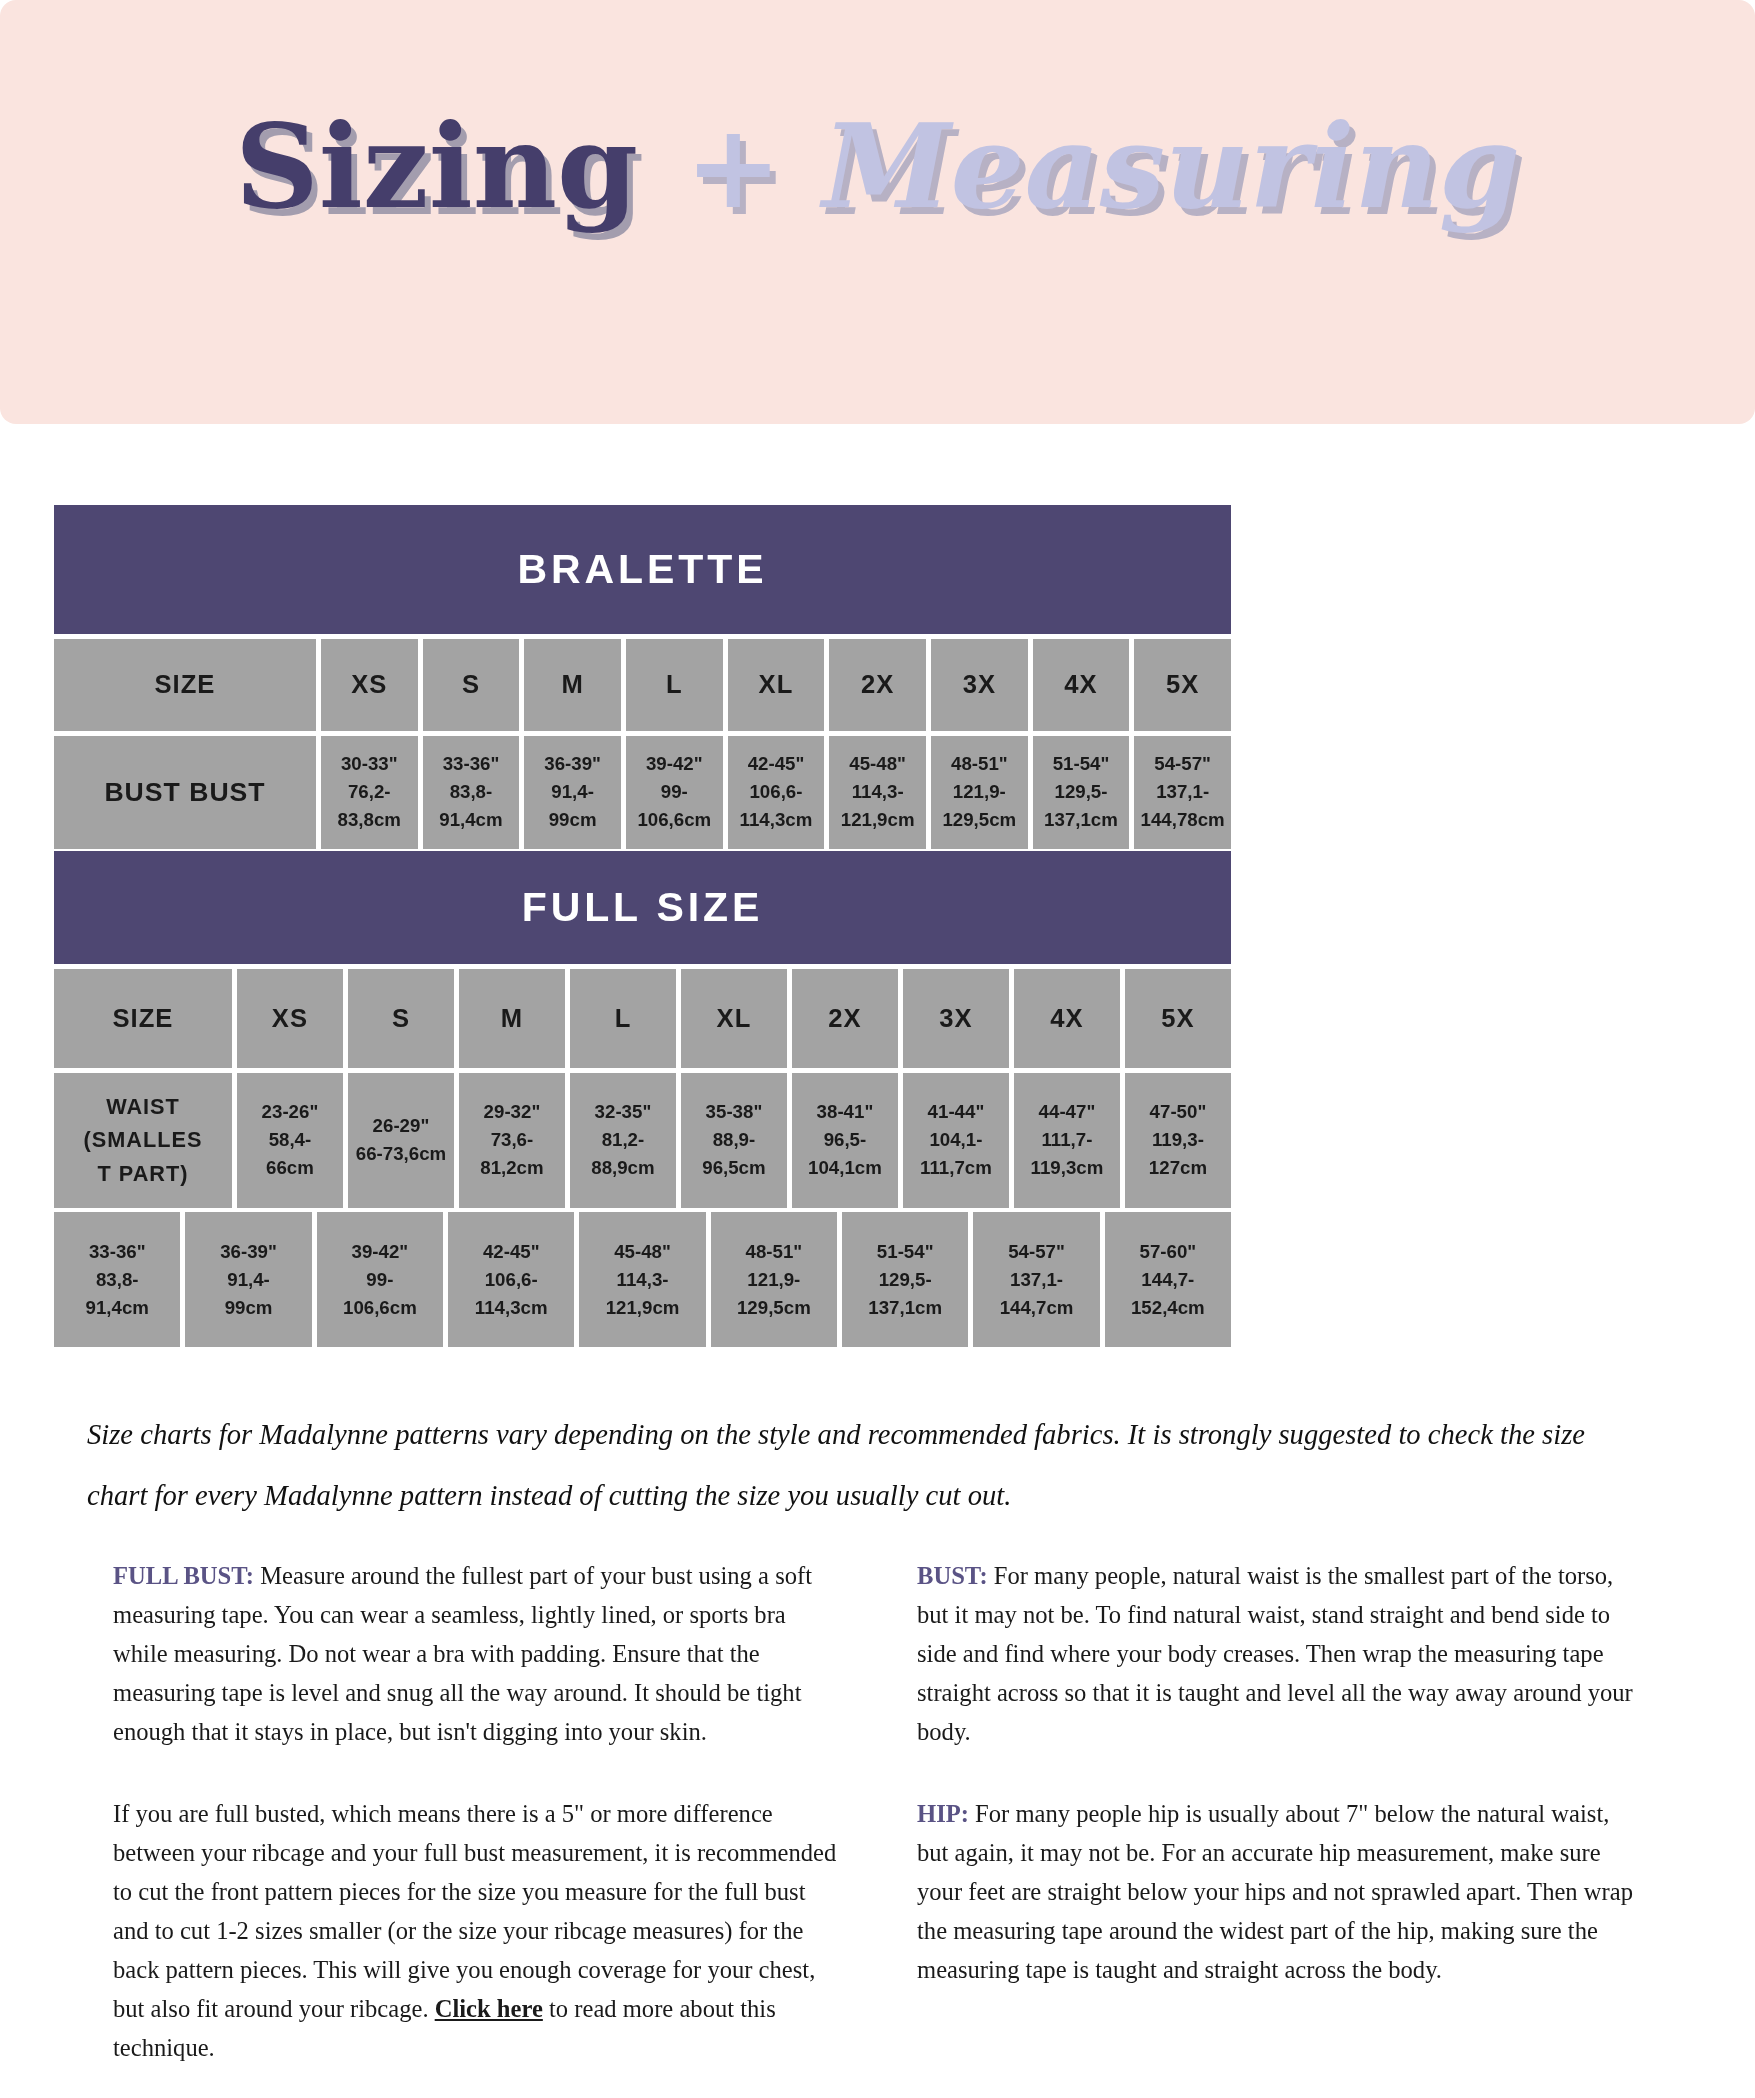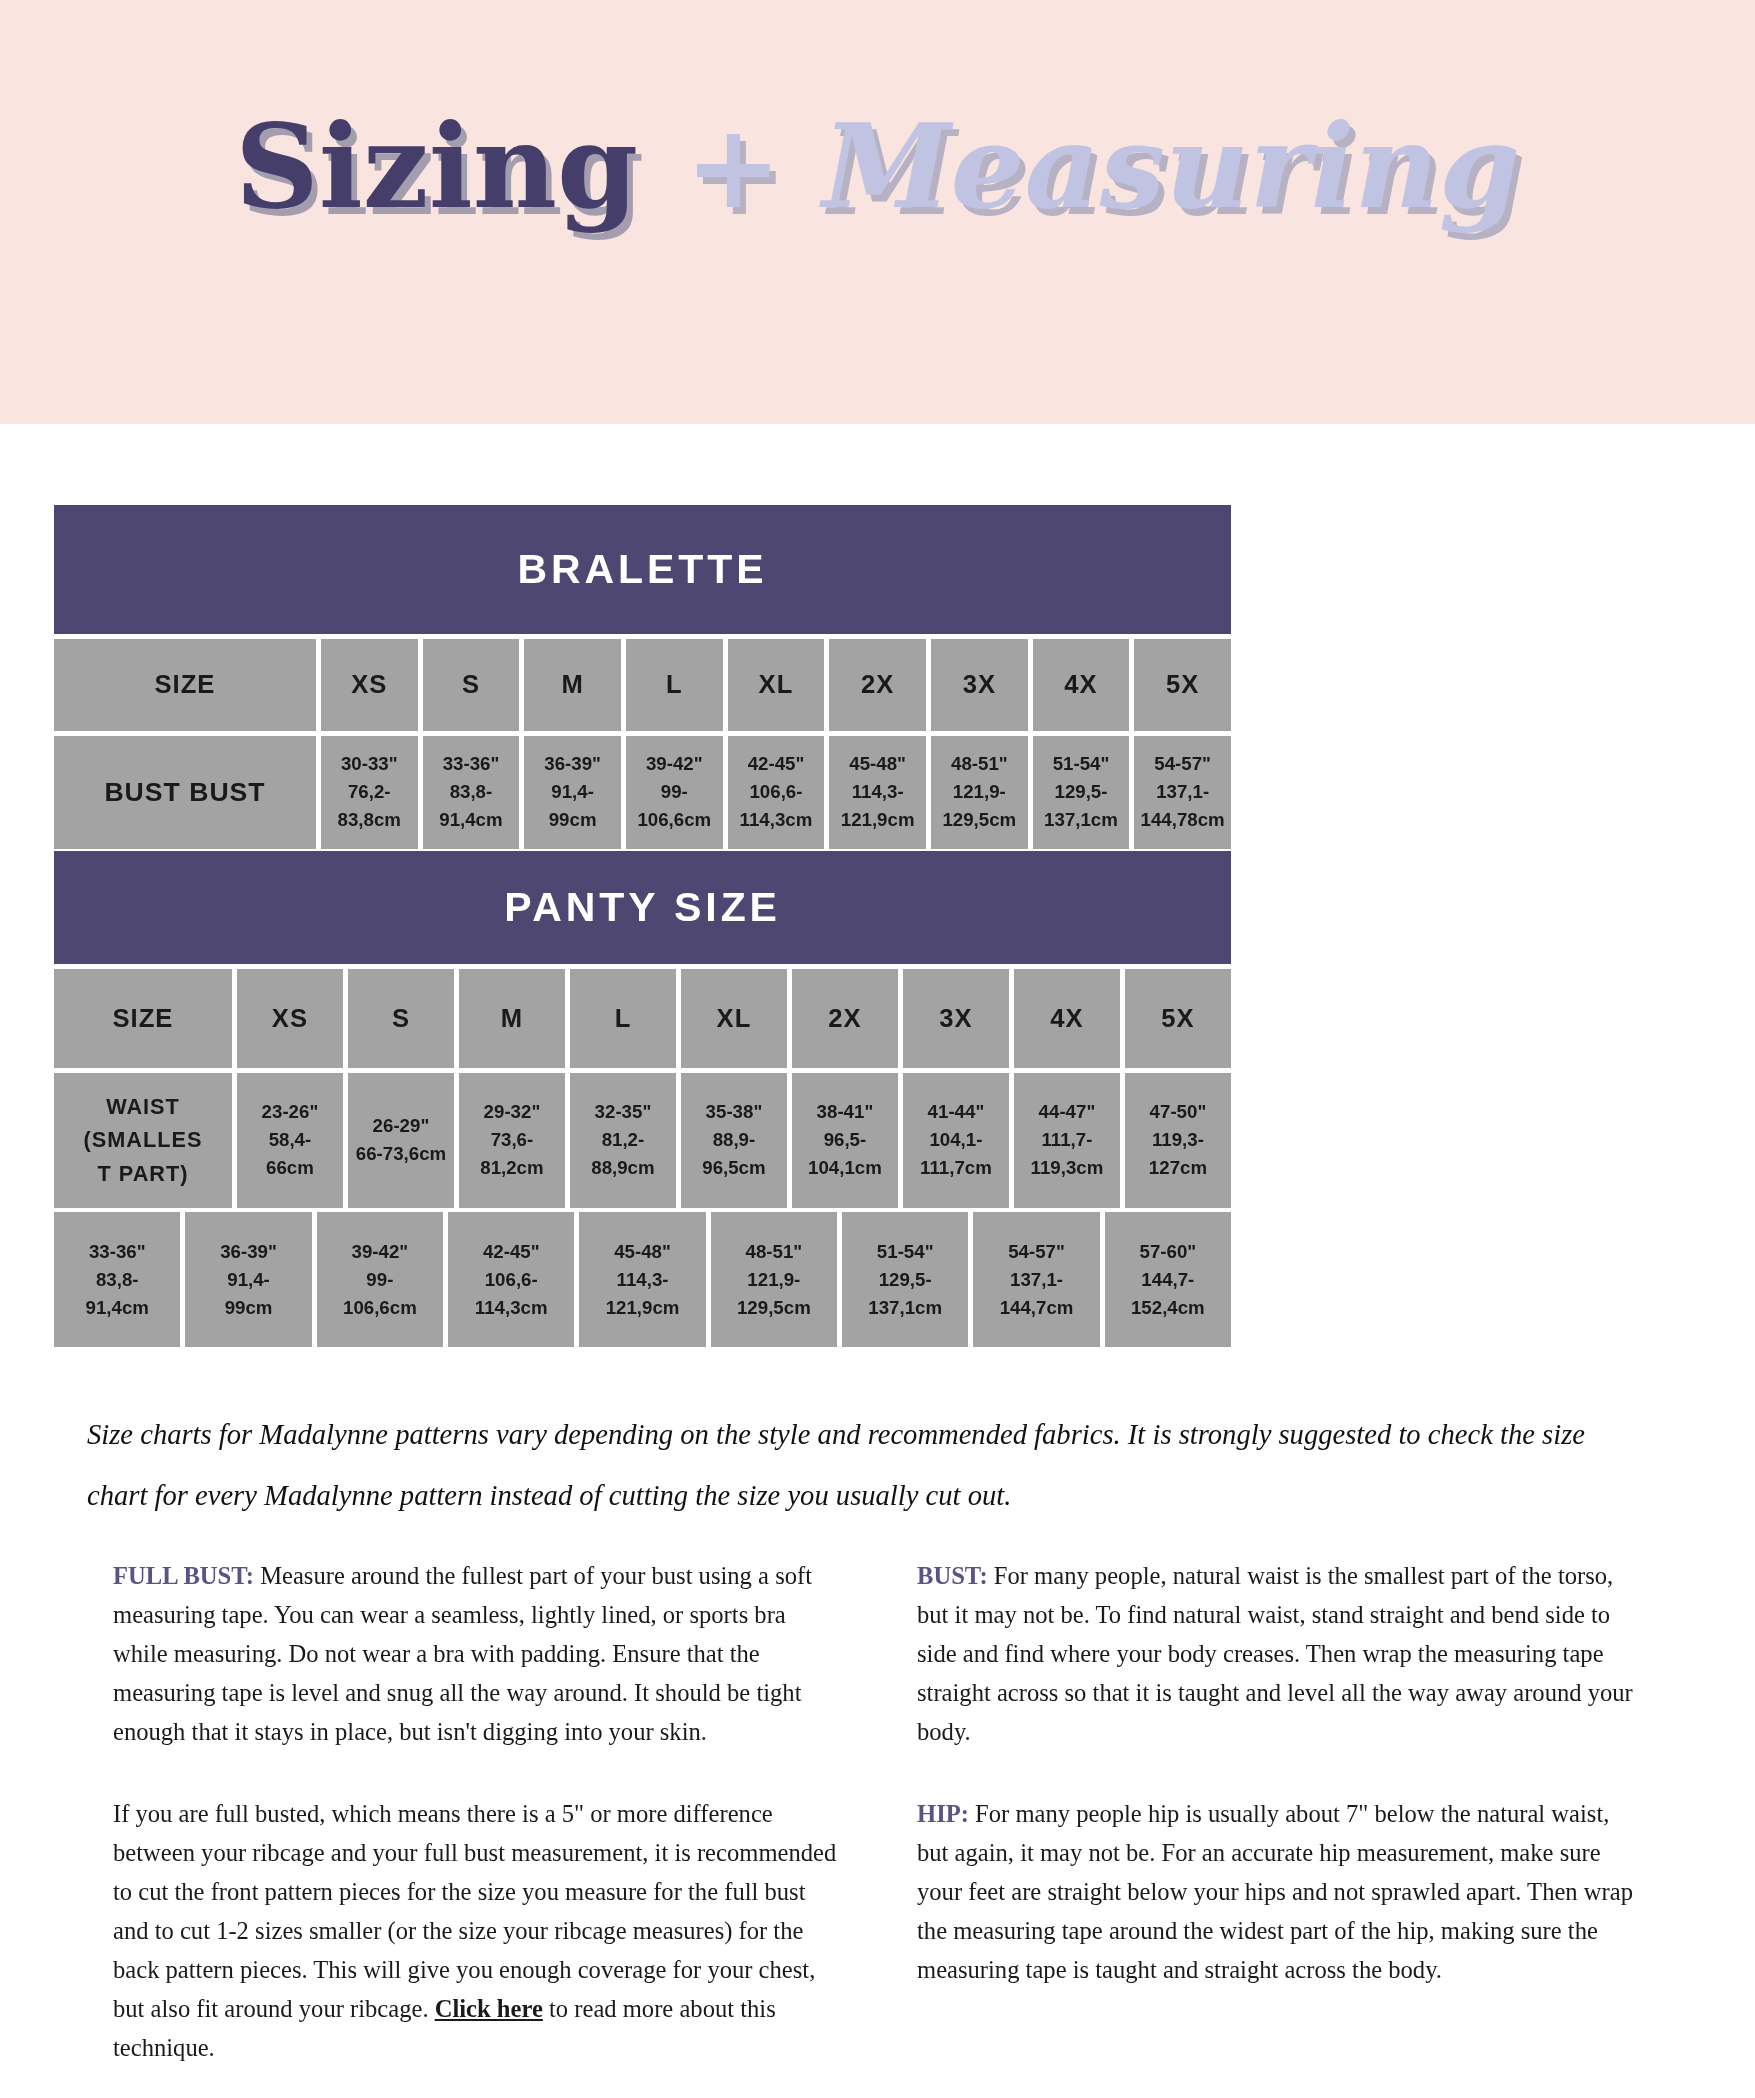--- a/index.html
+++ b/index.html
@@ -13,20 +13,21 @@
   }
 
   
   .hero {
     height: 424px;
     background: #fae4df;
     display: flex;
     align-items: center;
     justify-content: center;
     padding-bottom: 92px;
+    border-radius: 16px;
   }
   .hero-title { font-size: 116px; white-space: nowrap; }
   .title-main {
     font-family: "DejaVu Serif", serif;
     font-weight: 700;
     color: #453e6b;
     text-shadow: 5.9px 6.9px 0 #a39dae;
   }
   .title-accent {
     font-family: "DejaVu Serif", serif;
@@ -149,21 +150,21 @@
 121,9-
 129,5cm</div>
     <div class="cell val data">51-54"
 129,5-
 137,1cm</div>
     <div class="cell val data">54-57"
 137,1-
 144,78cm</div>
   </div>
 
-  <div class="band panty">PANTY SIZE</div>
+  <div class="band panty">FULL SIZE</div>
 
   <div class="trow row-sizehead-p">
     <div class="cell head p-label">SIZE</div>
     <div class="cell head data">XS</div>
     <div class="cell head data">S</div>
     <div class="cell head data">M</div>
     <div class="cell head data">L</div>
     <div class="cell head data">XL</div>
     <div class="cell head data">2X</div>
     <div class="cell head data">3X</div>

